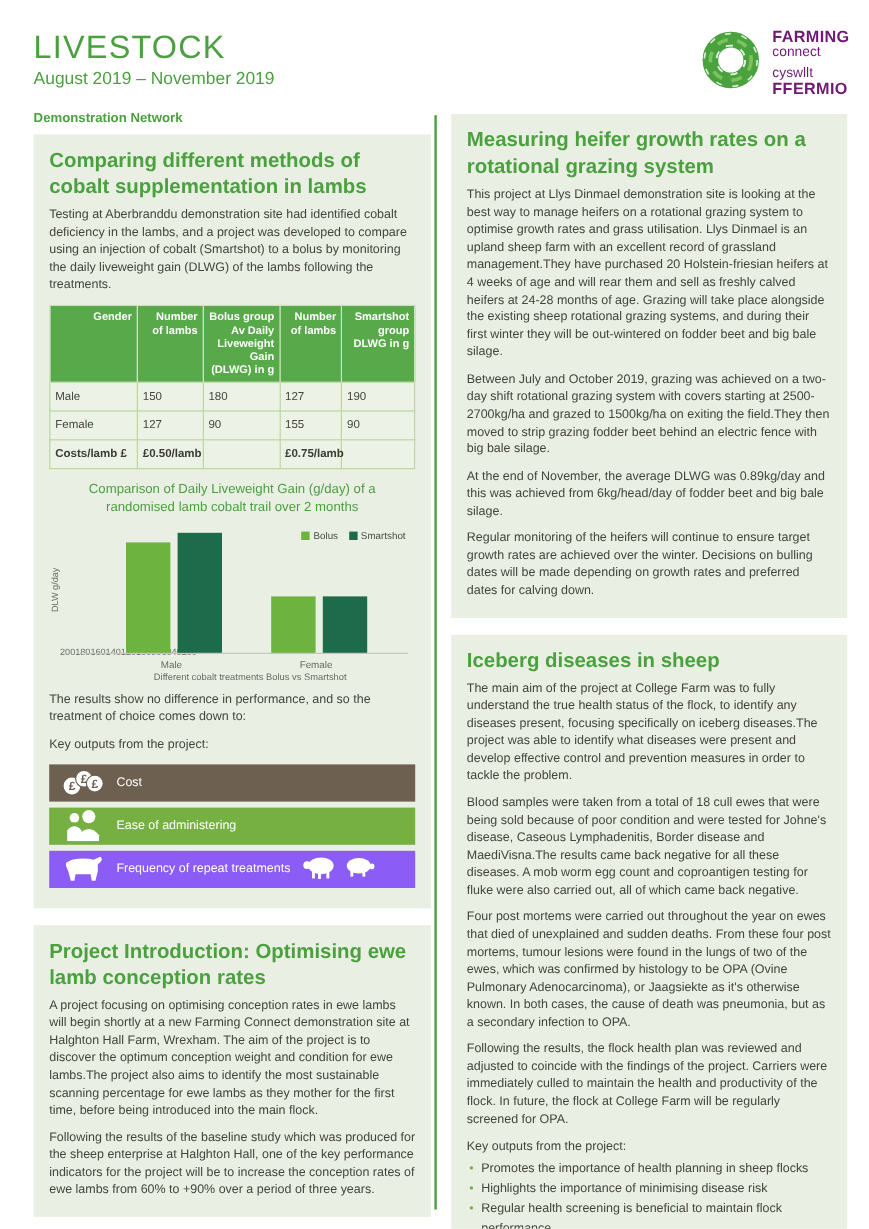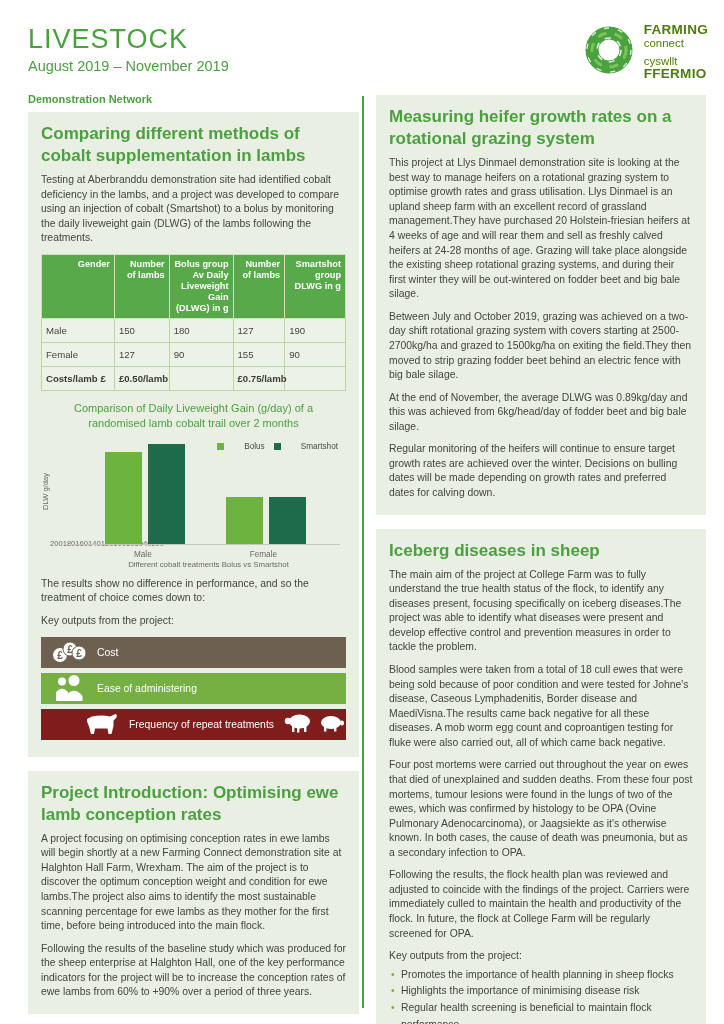--- a/index.html
+++ b/index.html
@@ -3,21 +3,21 @@
 <meta charset="utf-8">
 <style>
   html,body{margin:0;padding:0;background:#ffffff;}
   body{width:724px;height:1024px;font-family:"Liberation Sans",sans-serif;color:#45443e;position:relative;overflow:hidden;}
   .page{position:relative;width:724px;height:1024px;background:#fff;}
 
   
   .hdr-title{position:absolute;left:28px;top:24px;color:#4ba03f;font-size:27px;letter-spacing:1px;}
   .hdr-sub{position:absolute;left:28px;top:58px;color:#4ba03f;font-size:14.5px;}
   .logo{position:absolute;right:16px;top:22px;display:flex;align-items:center;gap:7px;}
-  .logo-text{line-height:1.05;color:#4d7c0f;}
+  .logo-text{line-height:1.05;color:#701a75;}
   .lt-b{font-weight:bold;font-size:13.5px;letter-spacing:.3px;}
   .lt-r{font-size:11.5px;}
   .lt-gap{margin-top:5px;}
 
   .section-heading{position:absolute;left:28px;top:93px;color:#4ba03f;font-weight:bold;font-size:11px;}
   .divider{position:absolute;left:362px;top:96px;width:2px;height:912px;background:#4ba03f;}
 
   .col-left{position:absolute;left:28px;top:112px;width:331px;}
   .col-right{position:absolute;left:376px;top:95px;width:330px;}
 
@@ -34,21 +34,21 @@
   .cw0{width:24%}.cw1{width:18%}.cw2{width:21%}.cw3{width:17%}.cw4{width:20%}
 
   
   .chart{margin:2px 0 8px;}
   .chart-title{color:#4ba03f;font-size:11px;text-align:center;line-height:1.35;margin:0 14px 8px;}
   .chart-body{display:flex;}
   .ylab{writing-mode:vertical-rl;transform:rotate(180deg);font-size:7.6px;color:#6a6a64;text-align:center;height:105px;}
   .yticks{display:flex;flex-direction:row;justify-content:space-between;align-items:flex-end;height:113px;font-size:7.6px;color:#6a6a64;padding-right:4px;width:20px;box-sizing:border-box;margin-top:-4px;}
   .plot{position:relative;flex:1;height:105px;border-bottom:1px solid #c6c6bf;margin-right:6px;}
   .legend{position:absolute;top:3px;right:2px;display:flex;gap:9px;font-size:8.2px;color:#4a4a44;align-items:center;}
-  .legend-item{display:flex;align-items:center;gap:17px;}
+  .legend-item{display:flex;align-items:center;}
   .legend-swatch{display:inline-block;width:7px;height:7px;margin-right:3px;}
   .bars{position:absolute;left:0;right:0;top:0;bottom:0;display:flex;justify-content:space-around;align-items:flex-end;padding:0 14px;}
   .bar-group{display:flex;align-items:flex-end;gap:6px;height:100%;}
   .bar{width:37px;}
   .xcats{display:flex;justify-content:space-around;margin-left:30px;margin-right:6px;padding:0 14px;font-size:8.2px;color:#6a6a64;margin-top:2px;}
   .xlabel{text-align:center;font-size:7.8px;color:#6a6a64;margin-left:30px;margin-top:1px;}
 
   
   .outputs{margin-top:3px;}
   .output-bar{display:flex;align-items:center;height:31px;margin-bottom:5px;color:#fff;font-size:10.4px;}
@@ -210,21 +210,21 @@
           <span class="output-icon">
             <svg width="32" height="26" viewBox="0 0 32 26">
               <circle cx="9" cy="6.5" r="4" fill="#fff"></circle>
               <path d="M3 17 q6 -7 12 0 l0 9 -12 0 z" fill="#fff"></path>
               <circle cx="21" cy="5.5" r="5.5" fill="#fff"></circle>
               <path d="M12.5 21 q8.5 -10.5 17 0 l0 5 -17 0 z" fill="#fff"></path>
             </svg>
           </span>
           <span>Ease of administering</span>
         </div>
-        <div class="output-bar" style="background: #7f1d1d; padding-left: 32px;">
+        <div class="output-bar" style="background: #8b5cf6;">
           <span class="output-icon">
             <svg width="36" height="24" viewBox="0 0 36 24">
               <path d="M4 7 L9 4.5 Q19 2.5 27 4.5 L32.5 2 Q34.5 3 33.5 5.5 L30.5 8.5 L30.5 14 L28.5 22 H25.5 L24.5 16.5 H12 L11 22 H8 L6 14.5 L4 9.5 Z" fill="#fff"></path>
             </svg>
           </span>
           <span>Frequency of repeat treatments</span>
           <span class="output-extra">
             <span>
               <svg width="28" height="20" viewBox="0 0 28 20">
                 <ellipse cx="15.5" cy="8.5" rx="10.5" ry="7" fill="#fff"></ellipse>

